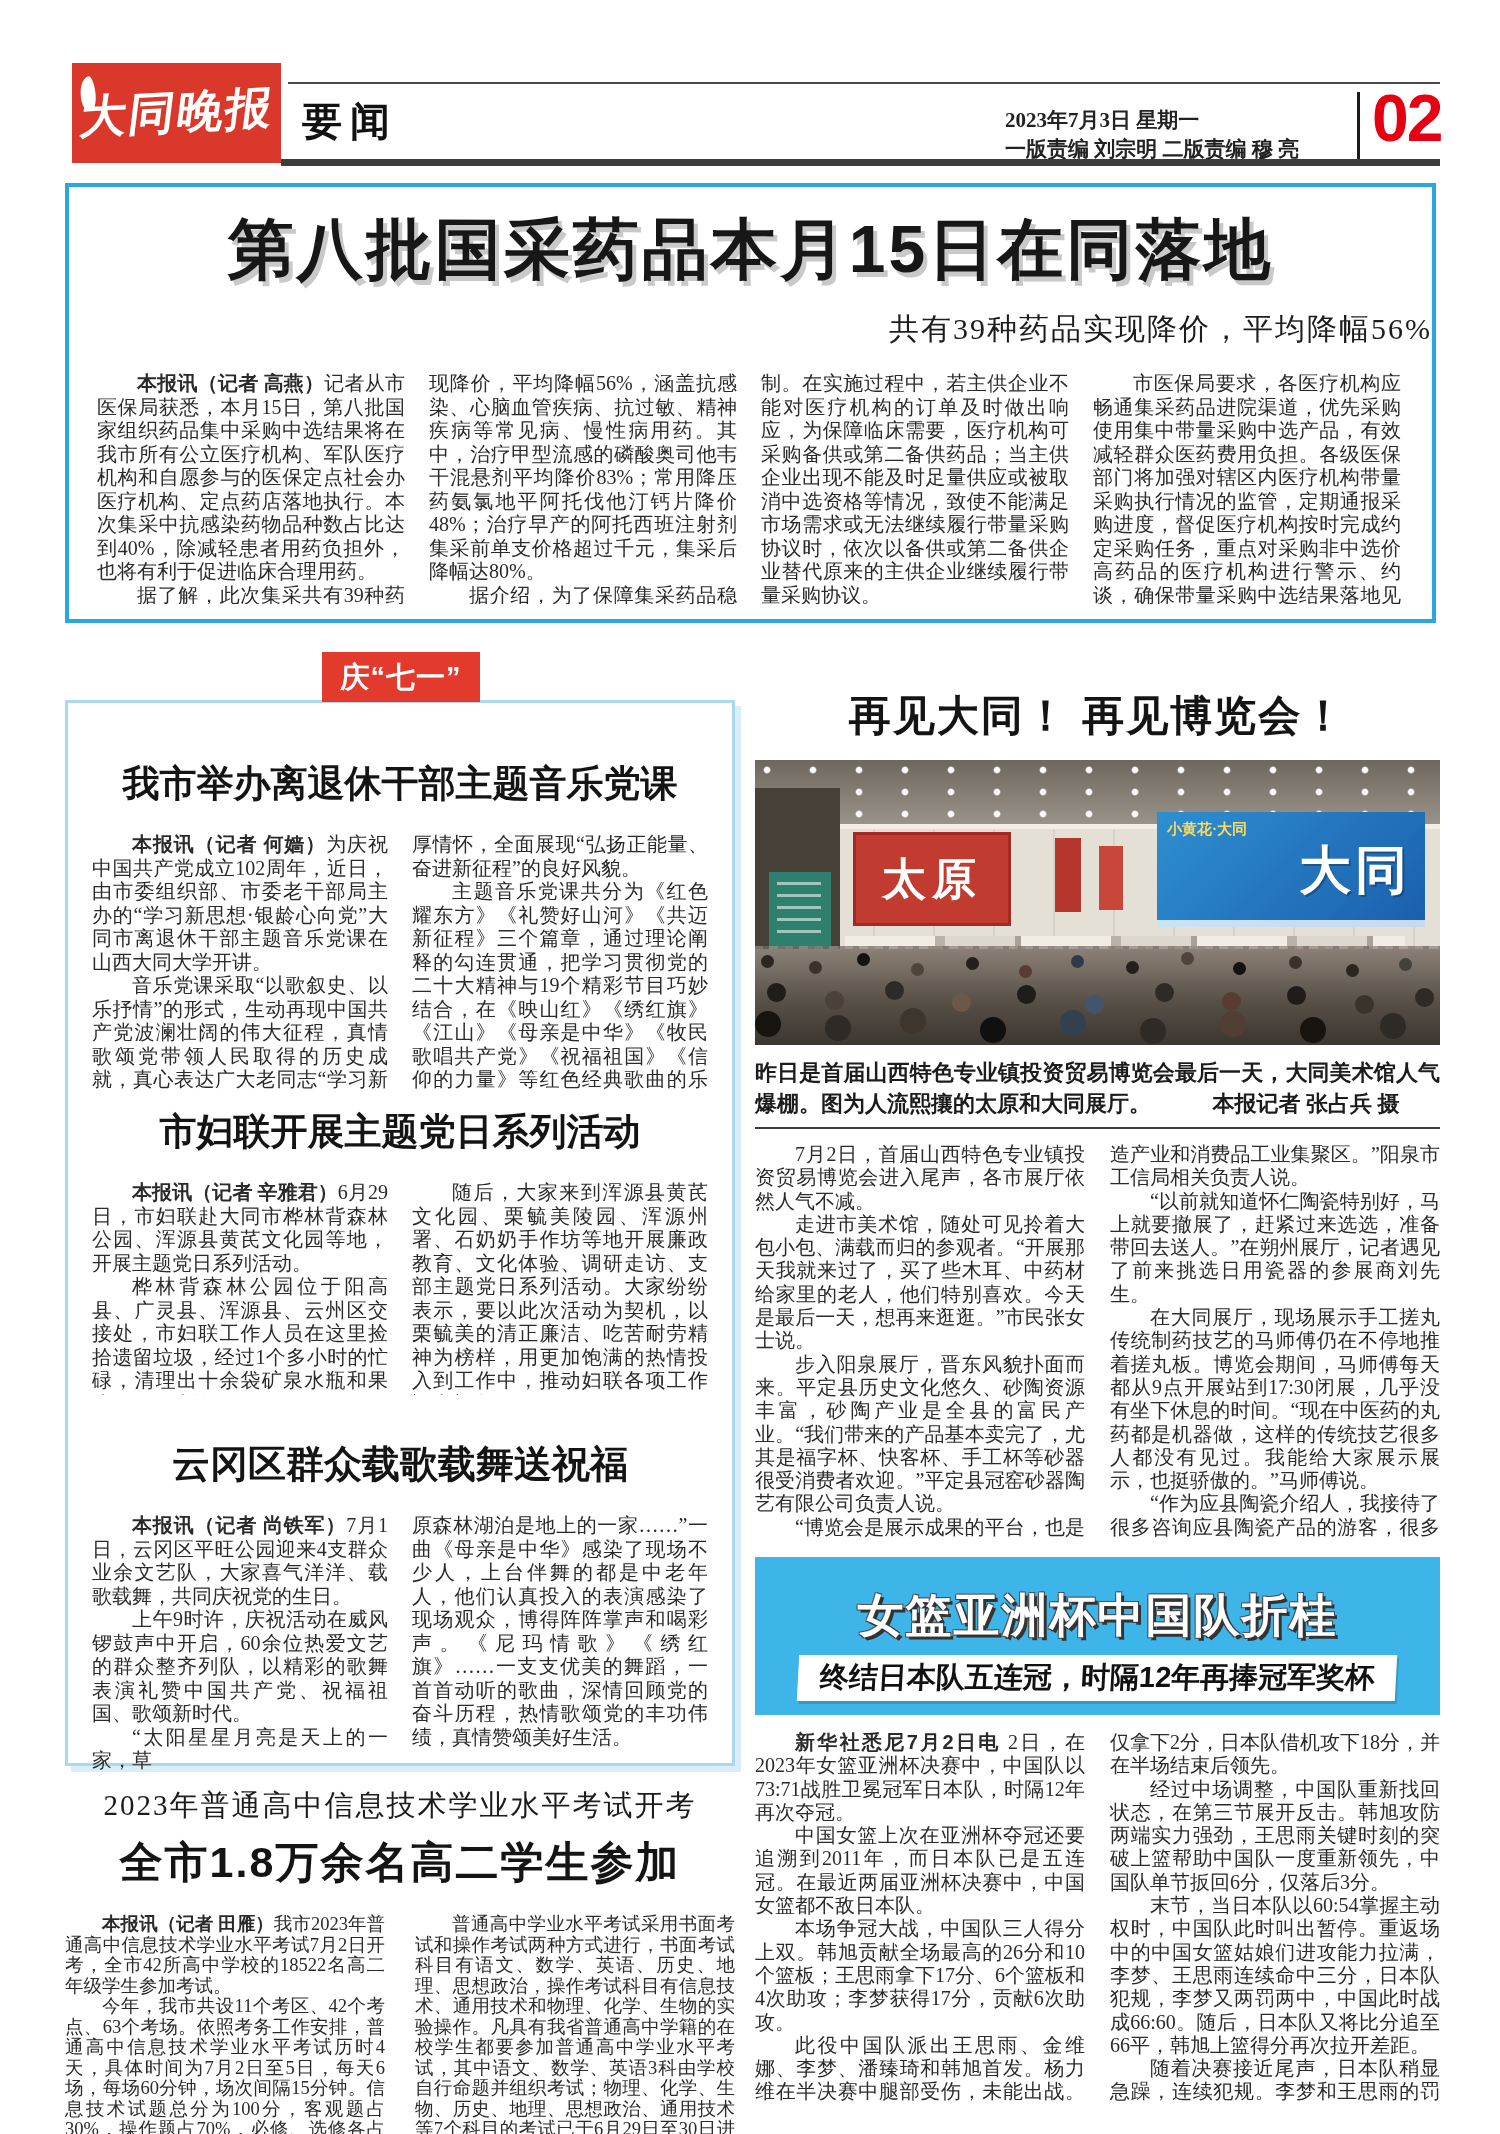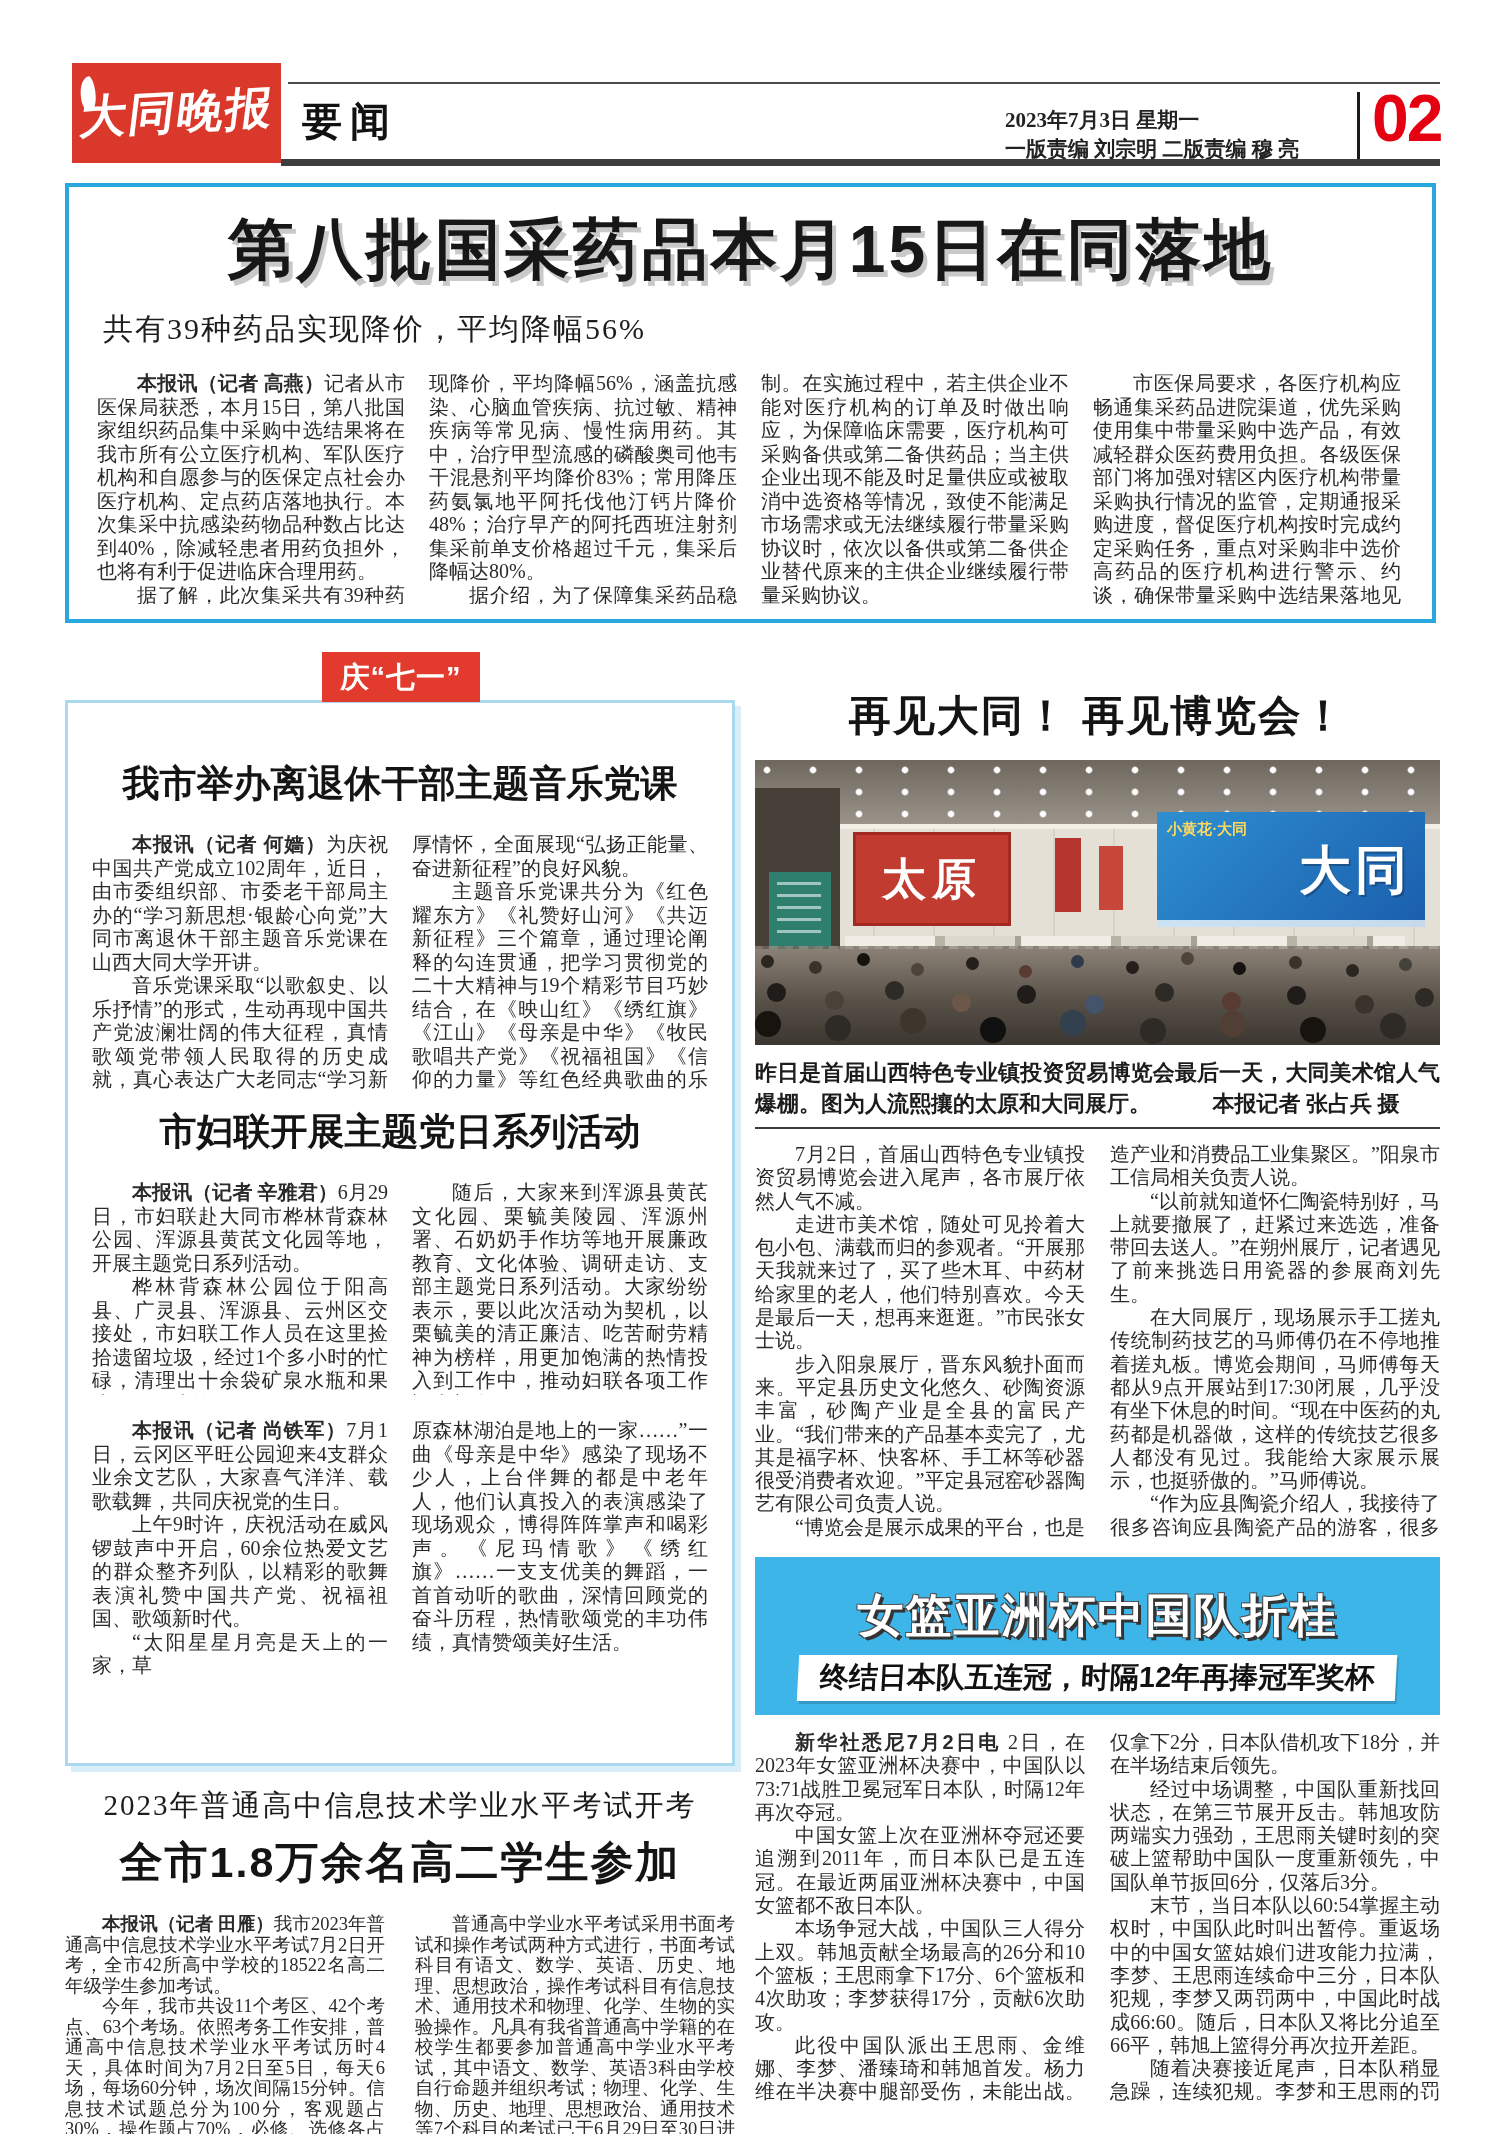--- a/index.html
+++ b/index.html
@@ -34,21 +34,21 @@
   .reporter{font-weight:600;}
   .art-title{text-align:center;font-family:"Liberation Sans","DejaVu Sans",sans-serif;
         font-weight:900;color:#141414;}
 
   
   .top-box{position:absolute;left:65px;top:183px;width:1363px;height:432px;
         border:4px solid #29a8e0;background:#fff;}
   .headline{margin-top:18px;text-align:center;font-size:66px;font-weight:900;letter-spacing:3px;
         font-family:"Liberation Sans","DejaVu Sans",sans-serif;color:#171717;
         text-shadow:4px 5px 0 #c9c9c9;}
-  .subhead{margin-top:14px;text-align:left;font-size:30px;color:#1d1d1d;letter-spacing:2px;padding-left:34px;}
+  .subhead{margin-top:14px;text-align:right;font-size:30px;color:#1d1d1d;letter-spacing:2px;padding-left:34px;}
   .topbody{margin:22px 28px 0 28px;gap:24px;}
   .topbody .col{width:308px;height:232px;font-size:20px;line-height:23.5px;}
 
   
   .badge{position:absolute;left:322px;top:652px;width:158px;height:50px;background:#e23a2c;
         color:#fff;font-size:29px;font-weight:bold;text-align:center;line-height:50px;
         font-family:"Liberation Sans","DejaVu Sans",sans-serif;z-index:3;letter-spacing:1px;}
   .left-box{position:absolute;left:65px;top:700px;width:664px;height:1060px;
         border:3px solid #a9d8ef;box-shadow:6px 6px 0 #d9eef9;background:#fff;}
   .lb-pad{padding:0 24px;}
@@ -196,20 +196,21 @@
           <p class="ind"><b class="lead">本报讯</b><span class="reporter">（记者 辛雅君）</span><span>6月29日，市妇联赴大同市桦林背森林公园、浑源县黄芪文化园等地，开展主题党日系列活动。</span></p>
           <p class="ind">桦林背森林公园位于阳高县、广灵县、浑源县、云州区交接处，市妇联工作人员在这里捡拾遗留垃圾，经过1个多小时的忙碌，清理出十余袋矿泉水瓶和果皮纸屑烟头等。</p>
         </div>
         <div class="col b-fulian">
           <p class="ind">随后，大家来到浑源县黄芪文化园、栗毓美陵园、浑源州署、石奶奶手作坊等地开展廉政教育、文化体验、调研走访、支部主题党日系列活动。大家纷纷表示，要以此次活动为契机，以栗毓美的清正廉洁、吃苦耐劳精神为榜样，用更加饱满的热情投入到工作中，推动妇联各项工作迈上新台阶。</p>
         </div>
       </div>
     </div>
 
     <div class="lb-pad">
+      <div class="art-title t-yungang">云冈区群众载歌载舞送祝福</div>
       <div class="cols lb-body">
         <div class="col b-yungang">
           <p class="ind"><b class="lead">本报讯</b><span class="reporter">（记者 尚铁军）</span><span>7月1日，云冈区平旺公园迎来4支群众业余文艺队，大家喜气洋洋、载歌载舞，共同庆祝党的生日。</span></p>
           <p class="ind">上午9时许，庆祝活动在威风锣鼓声中开启，60余位热爱文艺的群众整齐列队，以精彩的歌舞表演礼赞中国共产党、祝福祖国、歌颂新时代。</p>
           <p class="ind">“太阳星星月亮是天上的一家，草</p>
         </div>
         <div class="col b-yungang">
           <p>原森林湖泊是地上的一家……”一曲《母亲是中华》感染了现场不少人，上台伴舞的都是中老年人，他们认真投入的表演感染了现场观众，博得阵阵掌声和喝彩声。《尼玛情歌》《绣红旗》……一支支优美的舞蹈，一首首动听的歌曲，深情回顾党的奋斗历程，热情歌颂党的丰功伟绩，真情赞颂美好生活。</p>
         </div>
       </div>

